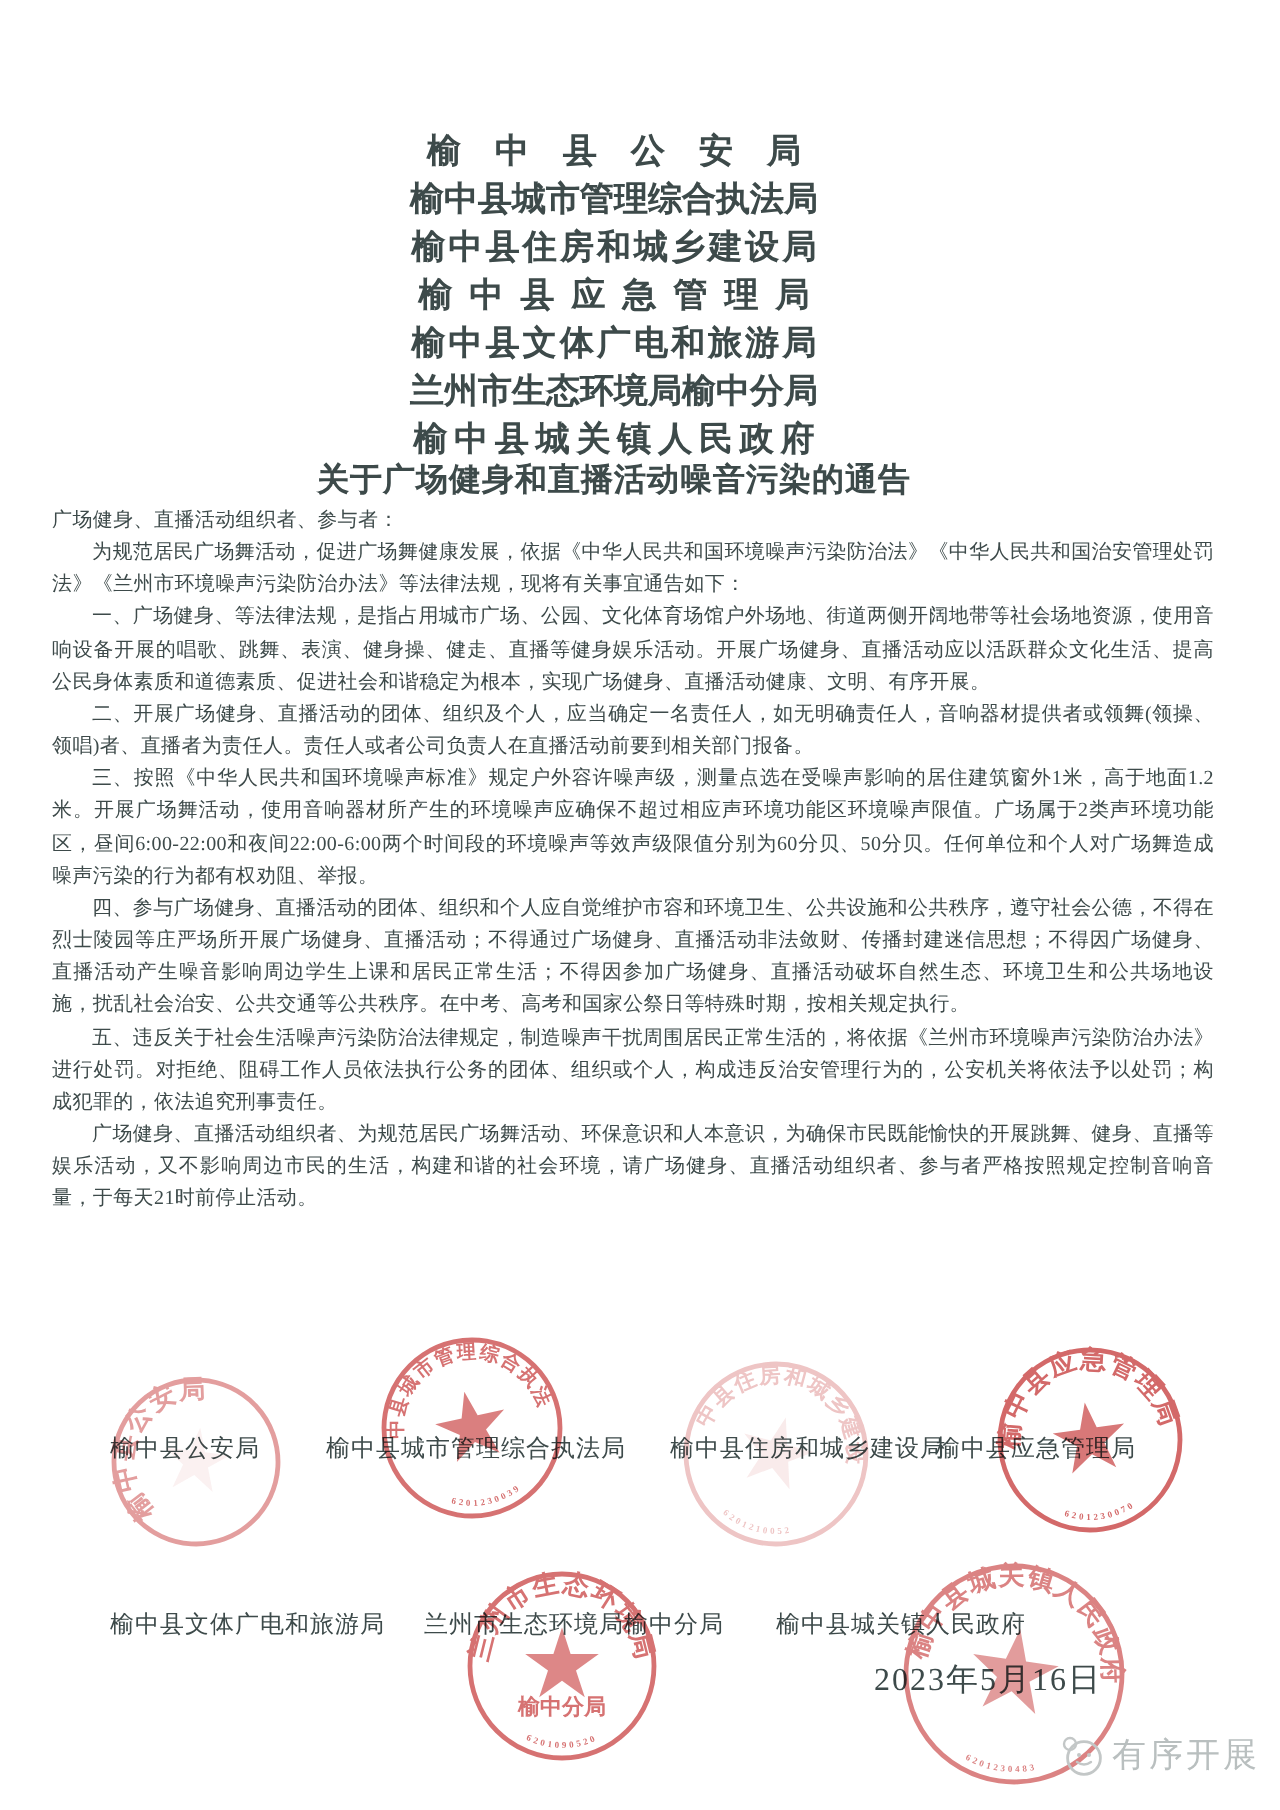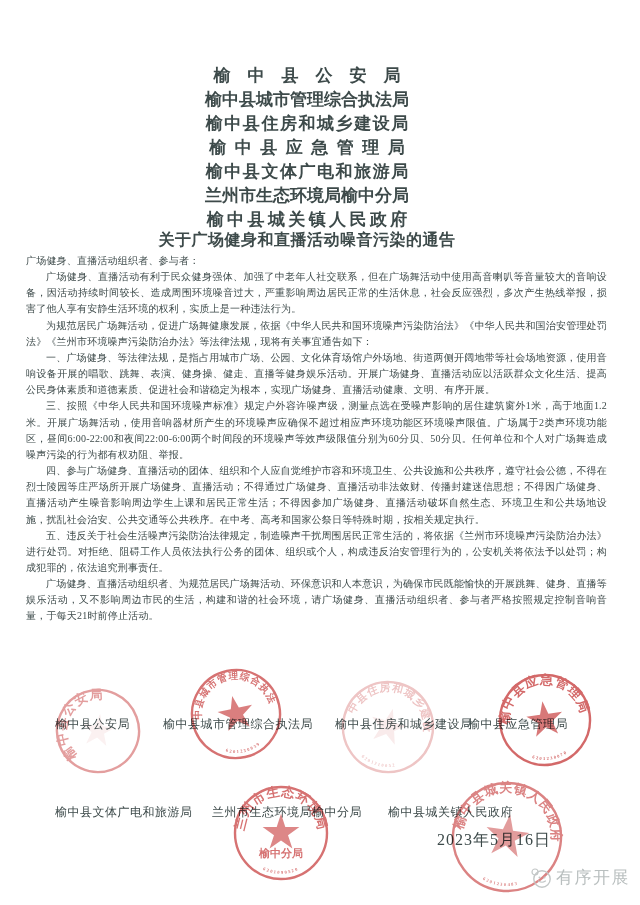--- a/index.html
+++ b/index.html
@@ -66,23 +66,23 @@
       <div class="title-line" style="letter-spacing: 8.5px; padding-left: 8.5px;">榆中县应急管理局</div>
       <div class="title-line" style="letter-spacing: 1.54545px; padding-left: 1.54545px;">榆中县文体广电和旅游局</div>
       <div class="title-line" style="letter-spacing: 0px; padding-left: 0px;">兰州市生态环境局榆中分局</div>
       <div class="title-line" style="letter-spacing: 3.4px; padding-left: 3.4px;">榆中县城关镇人民政府</div>
     </div>
 
   <div class="subject">关于广场健身和直播活动噪音污染的通告</div>
 
   <div class="body">
       <p class="salutation">广场健身、直播活动组织者、参与者：</p>
-      <p>广场健身、直播活动有利于民众健身强体、加强了中老年人社交联系，但在广场舞活动中使用高音喇叭等音量较大的音响设备，因活动持续时间较长、造成周围环境噪音过大，严重影响周边居民正常的生活休息，社会反应强烈，多次产生热线举报，损害了他人享有安静生活环境的权利，实质上是一种违法行为。</p>
       <p>为规范居民广场舞活动，促进广场舞健康发展，依据《中华人民共和国环境噪声污染防治法》《中华人民共和国治安管理处罚法》《兰州市环境噪声污染防治办法》等法律法规，现将有关事宜通告如下：</p>
       <p>一、广场健身、等法律法规，是指占用城市广场、公园、文化体育场馆户外场地、街道两侧开阔地带等社会场地资源，使用音响设备开展的唱歌、跳舞、表演、健身操、健走、直播等健身娱乐活动。开展广场健身、直播活动应以活跃群众文化生活、提高公民身体素质和道德素质、促进社会和谐稳定为根本，实现广场健身、直播活动健康、文明、有序开展。</p>
+      <p>二、开展广场健身、直播活动的团体、组织及个人，应当确定一名责任人，如无明确责任人，音响器材提供者或领舞(领操、领唱)者、直播者为责任人。责任人或者公司负责人在直播活动前要到相关部门报备。</p>
       <p>三、按照《中华人民共和国环境噪声标准》规定户外容许噪声级，测量点选在受噪声影响的居住建筑窗外1米，高于地面1.2米。开展广场舞活动，使用音响器材所产生的环境噪声应确保不超过相应声环境功能区环境噪声限值。广场属于2类声环境功能区，昼间6:00-22:00和夜间22:00-6:00两个时间段的环境噪声等效声级限值分别为60分贝、50分贝。任何单位和个人对广场舞造成噪声污染的行为都有权劝阻、举报。</p>
       <p>四、参与广场健身、直播活动的团体、组织和个人应自觉维护市容和环境卫生、公共设施和公共秩序，遵守社会公德，不得在烈士陵园等庄严场所开展广场健身、直播活动；不得通过广场健身、直播活动非法敛财、传播封建迷信思想；不得因广场健身、直播活动产生噪音影响周边学生上课和居民正常生活；不得因参加广场健身、直播活动破坏自然生态、环境卫生和公共场地设施，扰乱社会治安、公共交通等公共秩序。在中考、高考和国家公祭日等特殊时期，按相关规定执行。</p>
       <p>五、违反关于社会生活噪声污染防治法律规定，制造噪声干扰周围居民正常生活的，将依据《兰州市环境噪声污染防治办法》进行处罚。对拒绝、阻碍工作人员依法执行公务的团体、组织或个人，构成违反治安管理行为的，公安机关将依法予以处罚；构成犯罪的，依法追究刑事责任。</p>
       <p>广场健身、直播活动组织者、为规范居民广场舞活动、环保意识和人本意识，为确保市民既能愉快的开展跳舞、健身、直播等娱乐活动，又不影响周边市民的生活，构建和谐的社会环境，请广场健身、直播活动组织者、参与者严格按照规定控制音响音量，于每天21时前停止活动。</p>
     </div>
 
   <div id="sig-block">
       <div class="sig-label" style="left: 55px; top: 716px;">榆中县公安局</div>
       <div class="sig-label" style="left: 163px; top: 716px;">榆中县城市管理综合执法局</div>
       <div class="sig-label" style="left: 335px; top: 716px;">榆中县住房和城乡建设局</div>

